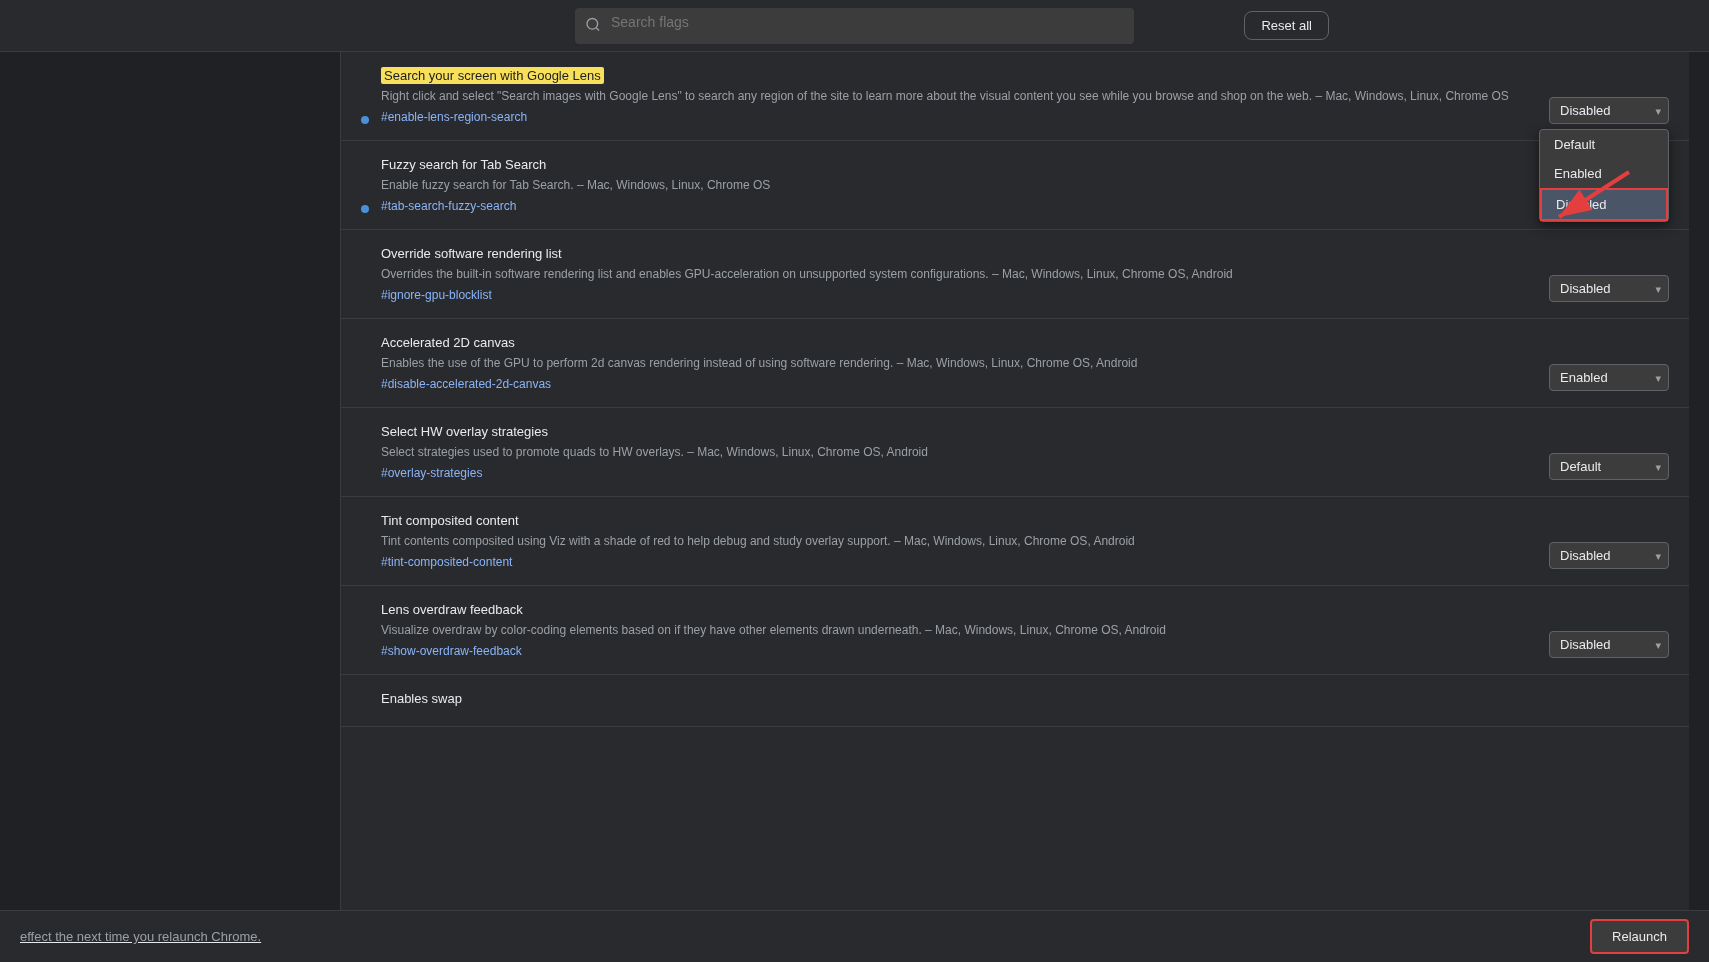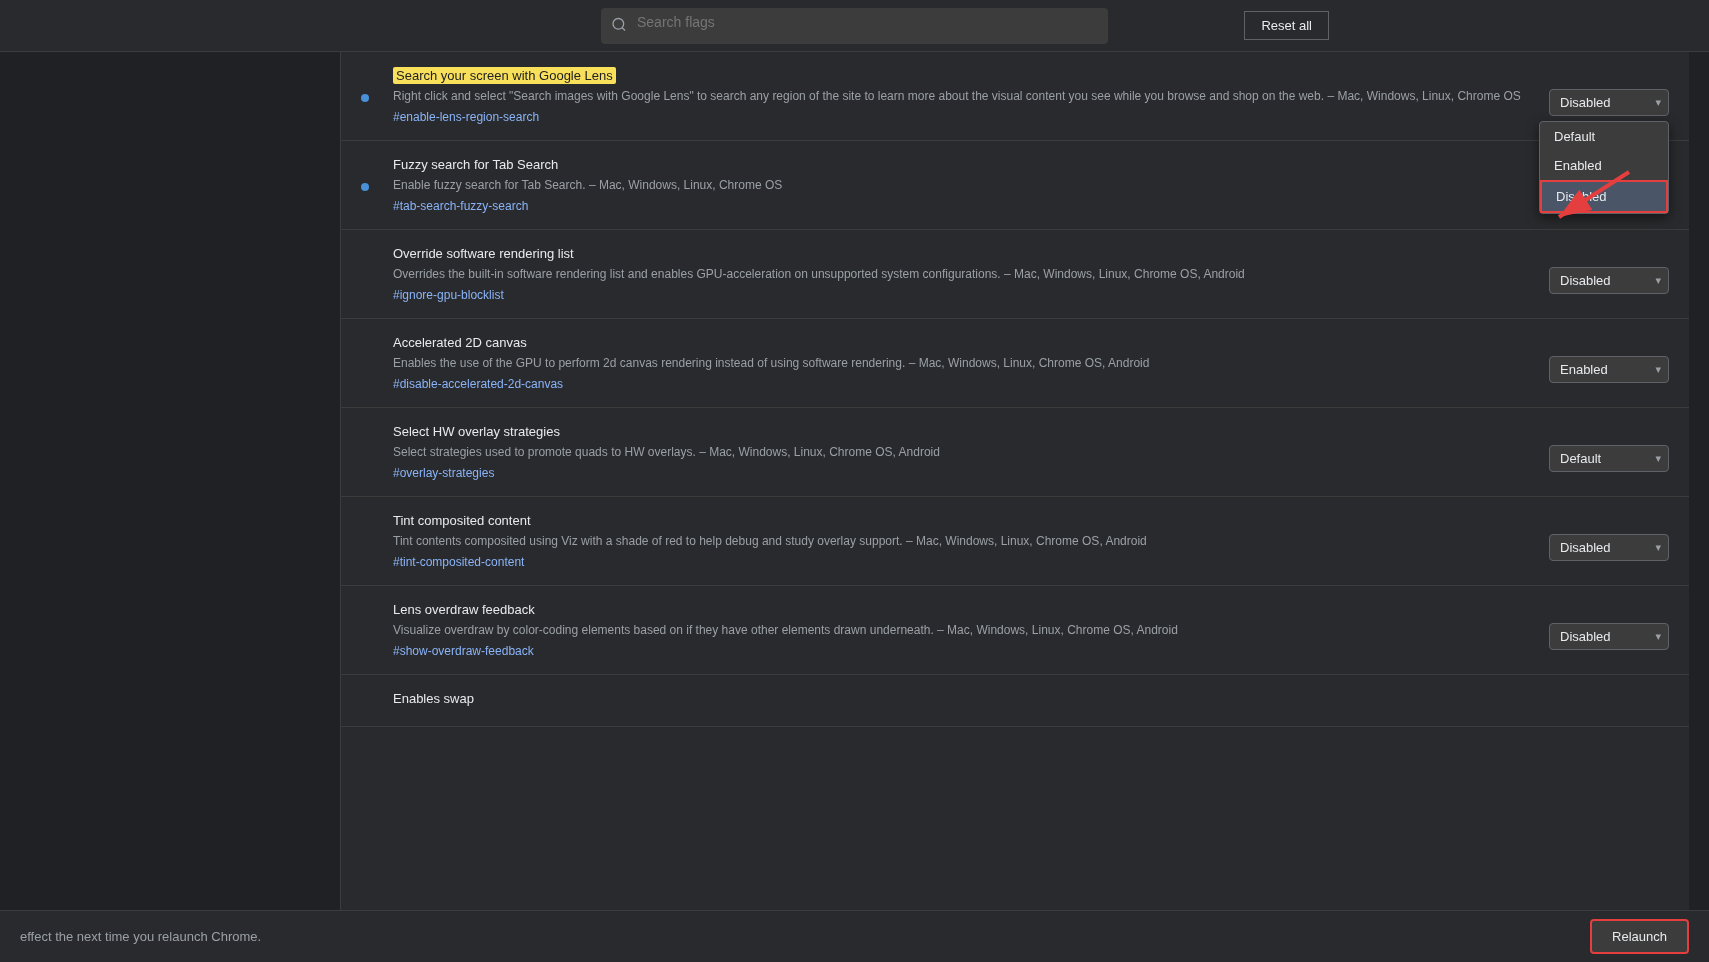--- a/index.html
+++ b/index.html
@@ -20,21 +20,21 @@
       height: 52px;
       display: flex;
       align-items: center;
       justify-content: center;
       padding: 0 20px;
       position: relative;
       border-bottom: 1px solid #3c3c3c;
     }
 
     .search-box {
-      width: 507px;
+      width: 559px;
       height: 36px;
       background: #3c3c3c;
       border: none;
       border-radius: 4px;
       color: #e8eaed;
       font-size: 14px;
       padding: 0 12px 8px 36px;
       outline: none;
       position: relative;
     }
@@ -55,21 +55,21 @@
       z-index: 1;
     }
 
     .reset-btn {
       position: absolute;
       right: 380px;
       background: transparent;
       border: 1px solid #5f6368;
       color: #e8eaed;
       padding: 6px 16px;
-      border-radius: 0;
+      border-radius: 8px;
       cursor: pointer;
       font-size: 13px;
     }
 
     
     .main-content {
       display: flex;
       height: calc(962px - 52px);
       overflow: hidden;
     }
@@ -88,22 +88,22 @@
       overflow-y: auto;
       padding: 0;
       position: relative;
       border-left: 1px solid #3c3c3c;
     }
 
     .flag-item {
       padding: 16px 20px;
       border-bottom: 1px solid #3c3c3c;
       display: flex;
-      align-items: center;
-      gap: 24px;
+      align-items: flex-end;
+      gap: 12px;
       position: relative;
     }
 
     .flag-dot {
       width: 8px;
       height: 8px;
       border-radius: 50%;
       background: #4a90d9;
       margin-top: 4px;
       flex-shrink: 0;
@@ -229,20 +229,21 @@
       bottom: 0;
       left: 0;
       right: 0;
       height: 52px;
       background: #292a2d;
       border-top: 1px solid #3c3c3c;
       display: flex;
       align-items: center;
       padding: 0 20px;
       z-index: 300;
+      text-decoration: underline;
     }
 
     .bottom-text {
       color: #9aa0a6;
       font-size: 13px;
     }
 
     .relaunch-btn {
       position: absolute;
       right: 20px;

